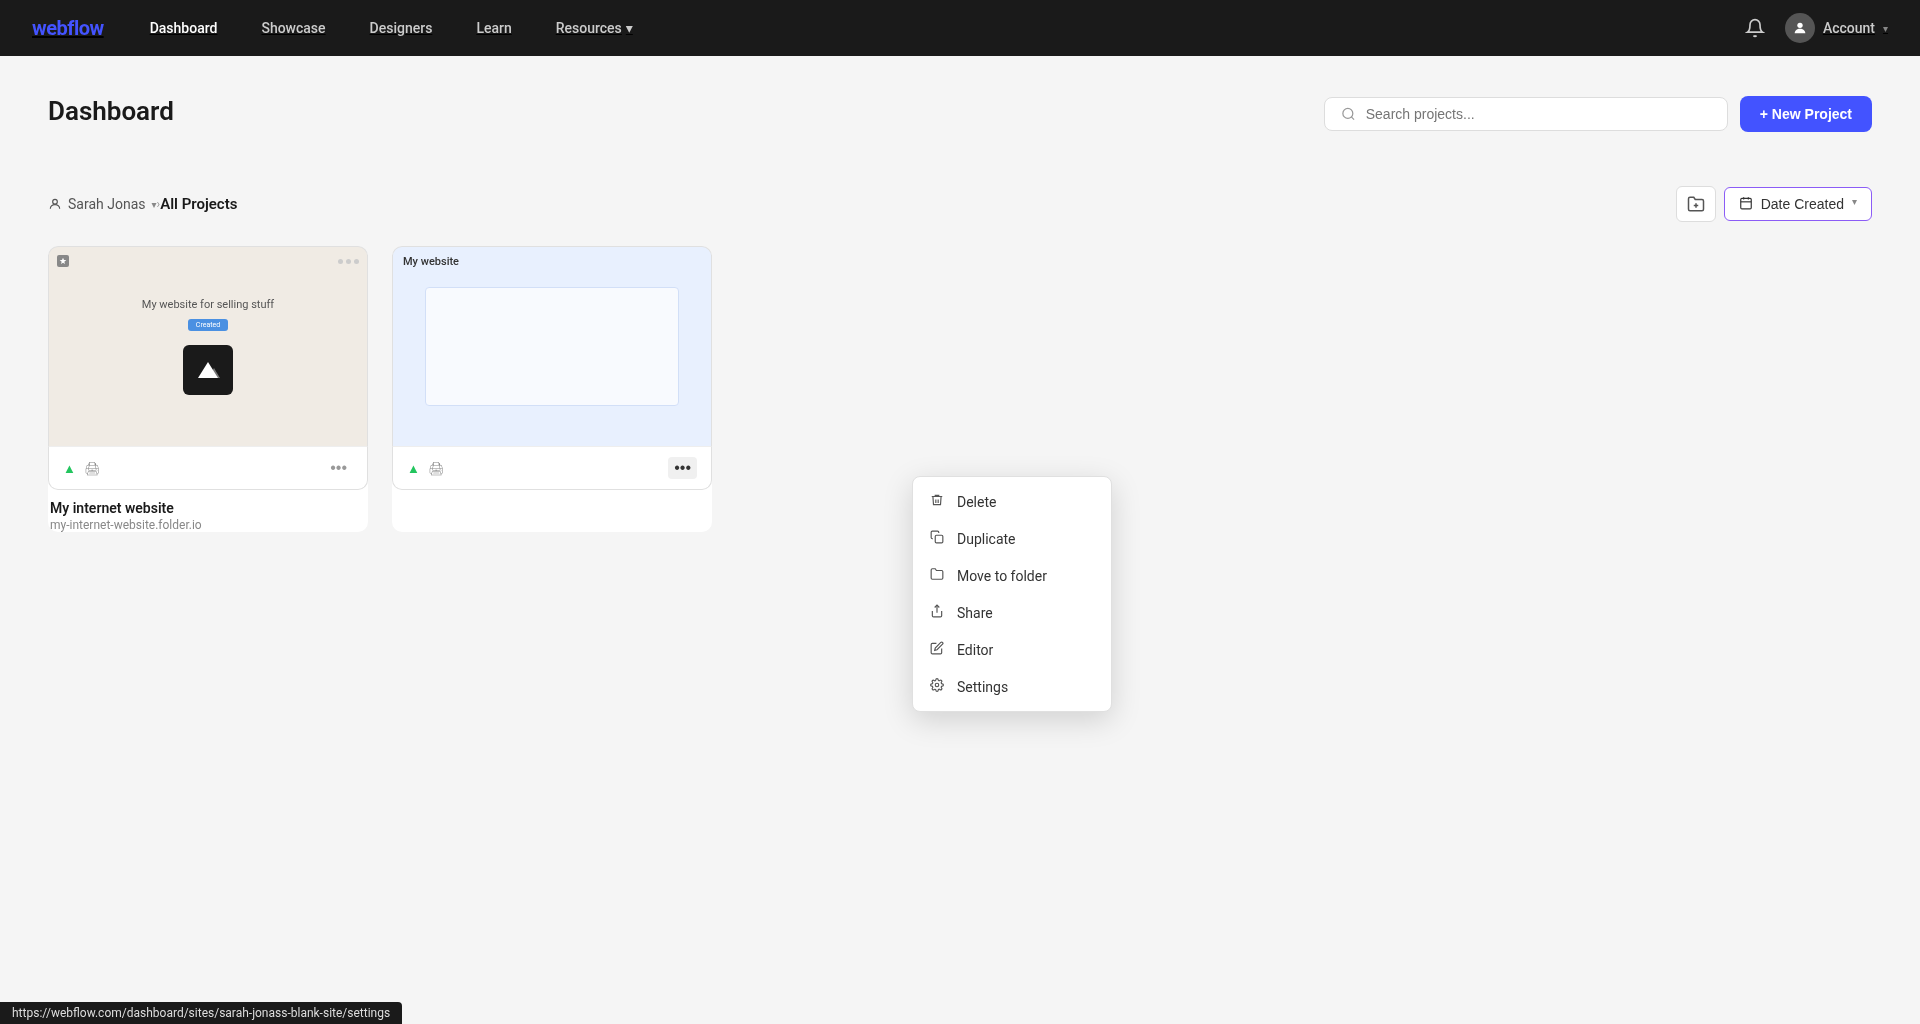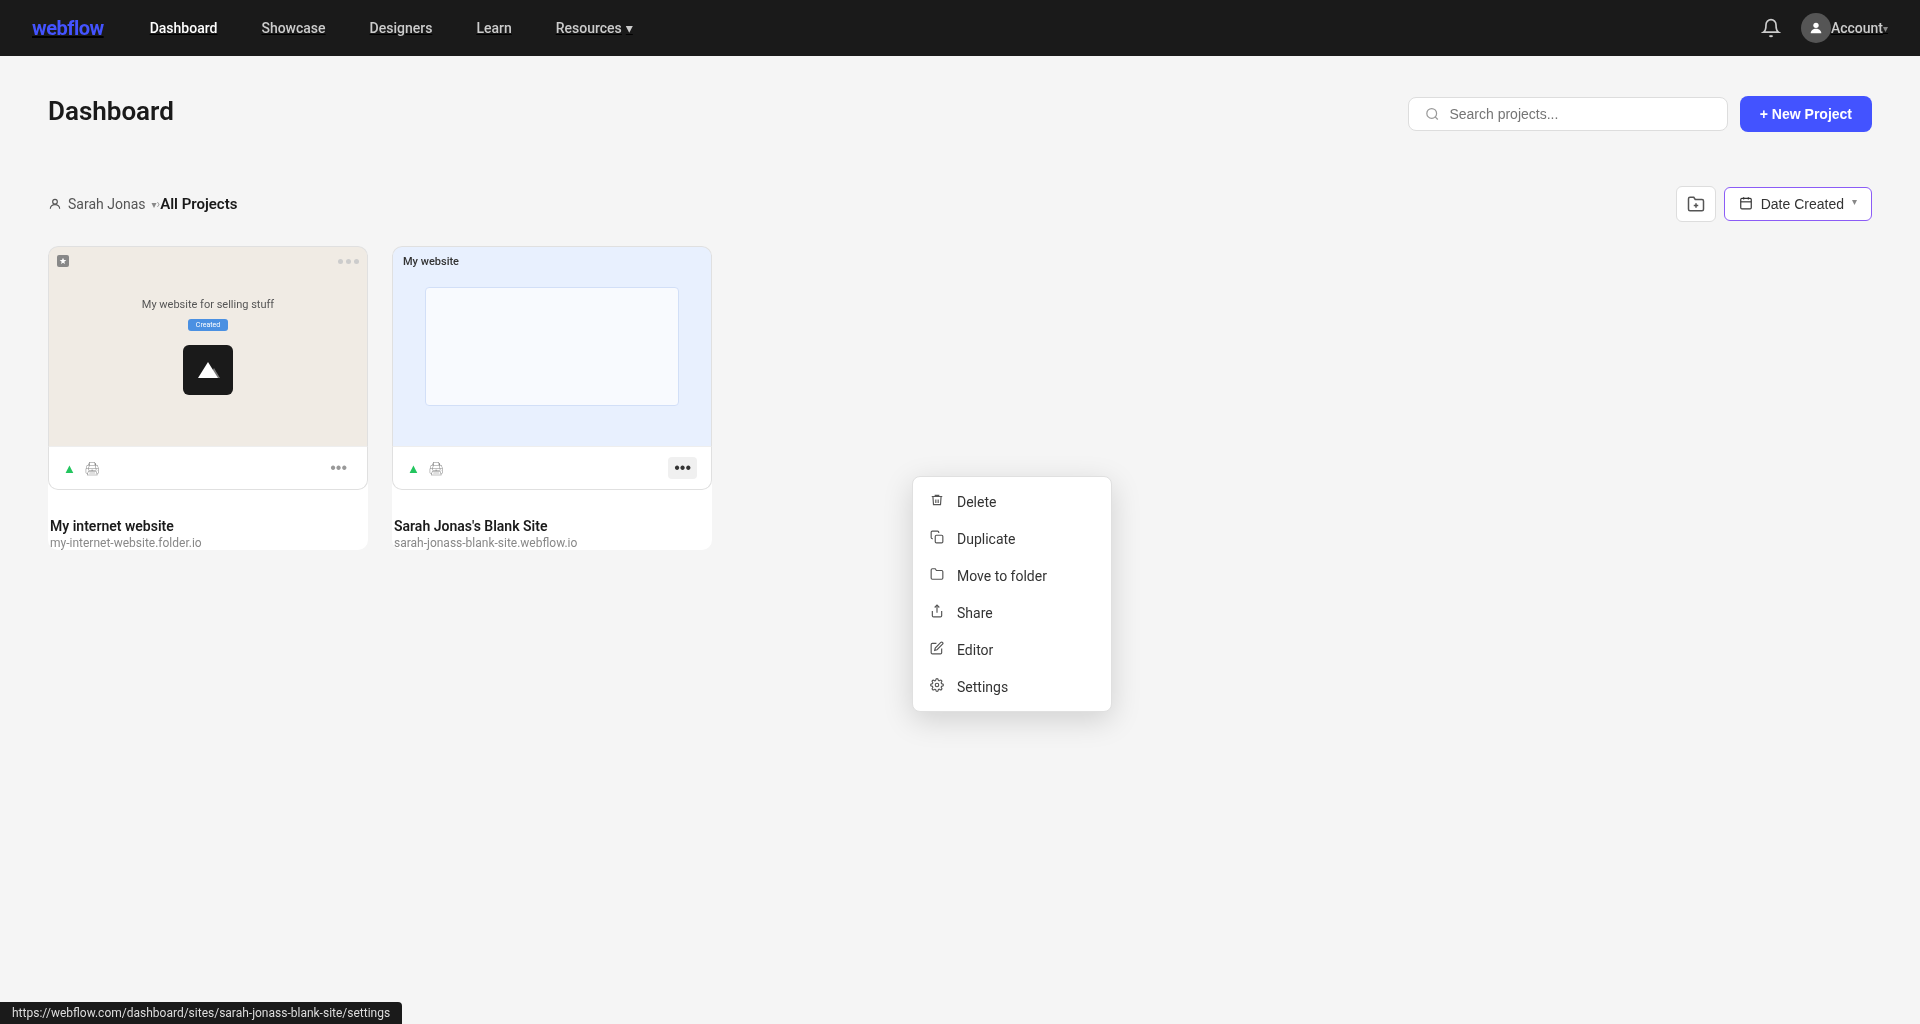--- a/index.html
+++ b/index.html
@@ -48,20 +48,21 @@
       cursor: pointer;
       color: #ccc;
       font-size: 18px;
       display: flex;
       align-items: center;
       padding: 4px;
     }
     .account-btn {
       display: flex;
       align-items: center;
+      gap: 8px;
       color: #ccc;
       cursor: pointer;
       font-size: 14px;
       font-weight: 500;
     }
     .account-avatar {
       width: 30px;
       height: 30px;
       border-radius: 50%;
       background: #555;
@@ -142,21 +143,21 @@
       color: #333;
     }
     .search-bar {
       display: flex;
       align-items: center;
       background: #fff;
       border: 1px solid #ddd;
       border-radius: 8px;
       padding: 8px 16px;
       gap: 10px;
-      width: 320px;
+      width: 404px;
     }
     .search-bar input {
       border: none;
       outline: none;
       font-size: 14px;
       color: #666;
       width: 100%;
       background: transparent;
     }
     .new-project-btn {
@@ -247,21 +248,21 @@
     .more-btn {
       background: none;
       border: none;
       cursor: pointer;
       font-size: 16px;
       color: #999;
       padding: 2px 6px;
       border-radius: 4px;
     }
     .project-info {
-      margin-top: 28px;
+      margin-top: 10px;
       padding: 0 2px;
     }
     .project-name {
       font-size: 14px;
       font-weight: 600;
       color: #1a1a1a;
     }
     .project-url {
       font-size: 12px;
       color: #888;
@@ -484,24 +485,20 @@
           <div style="width:80%; height:60%; border:1px solid #c9d8f5; border-radius:4px; background:#fff; opacity:0.7;"></div>
         </div>
       </div>
       <div class="project-card-footer">
         <div class="footer-icons">
           <span class="footer-icon footer-green">▲</span>
           <span class="footer-icon" style="color:#888;">🖨</span>
         </div>
         <button class="more-btn" style="color:#333; background:#f0f0f0;">•••</button>
       </div>
-      <div class="project-info">
-        <div class="project-name">Sarah Jonas's Blank Site</div>
-        <div class="project-url">sarah-jonass-blank-site.webflow.io</div>
-      </div>
 
       <div class="context-menu">
         <div class="context-menu-item">
           <span class="context-icon">
             <svg width="14" height="14" viewBox="0 0 24 24" fill="none" stroke="#555" stroke-width="2">
               <polyline points="3 6 5 6 21 6"></polyline>
                 <path d="M19 6l-1 14H6L5 6"></path>
                 <path d="M10 11v6"></path>
                 <path d="M14 11v6"></path>
                 <path d="M9 6V4h6v2"></path>

